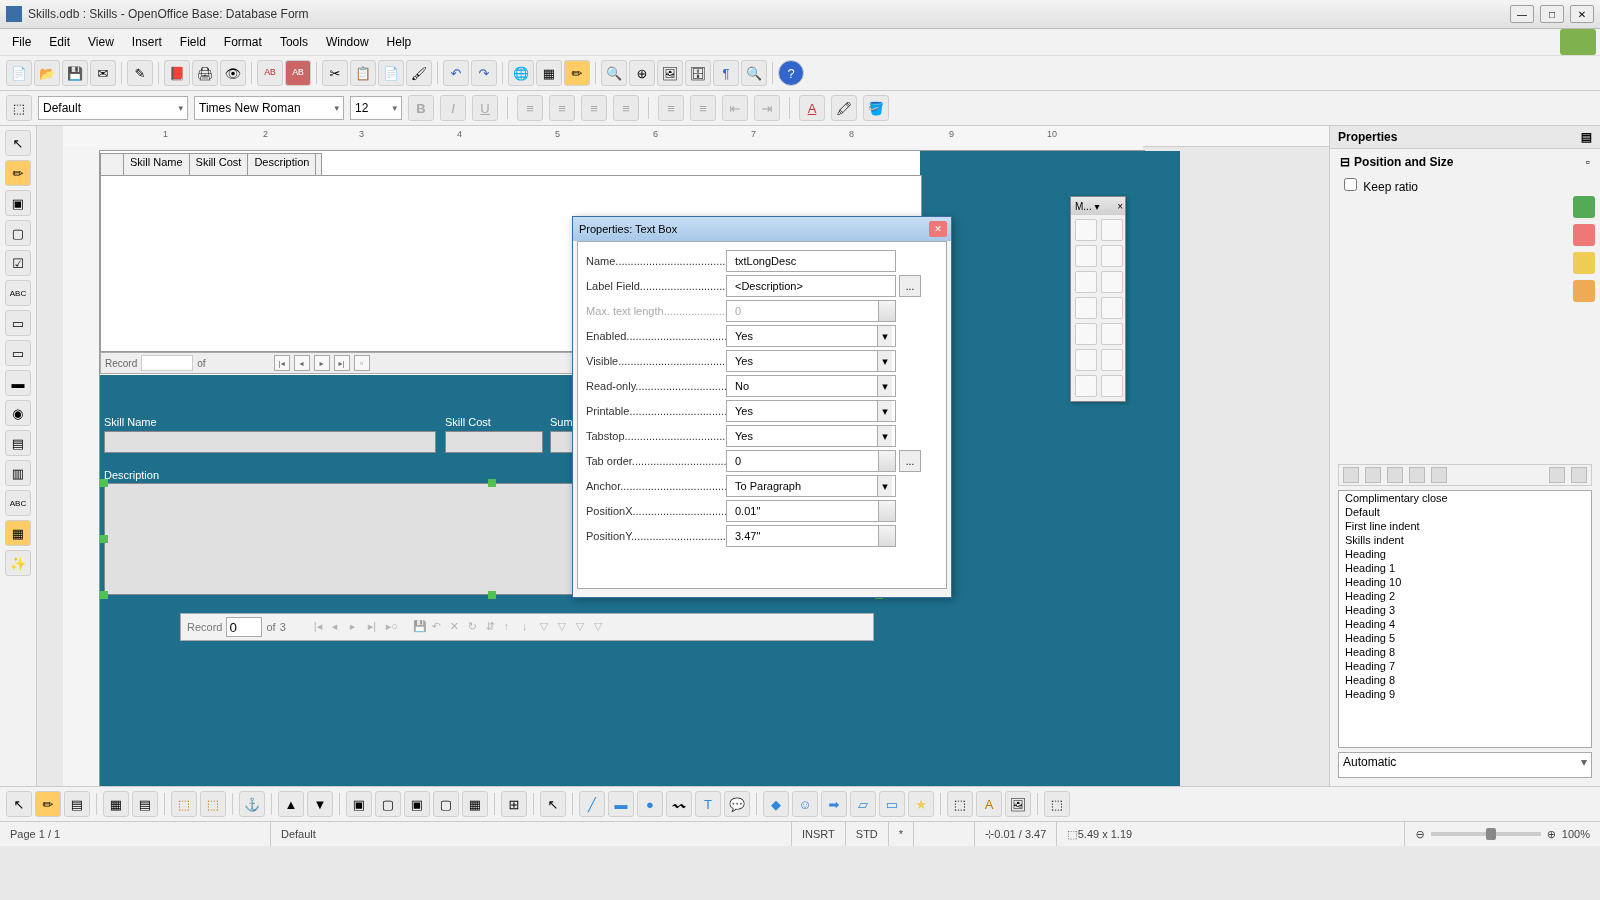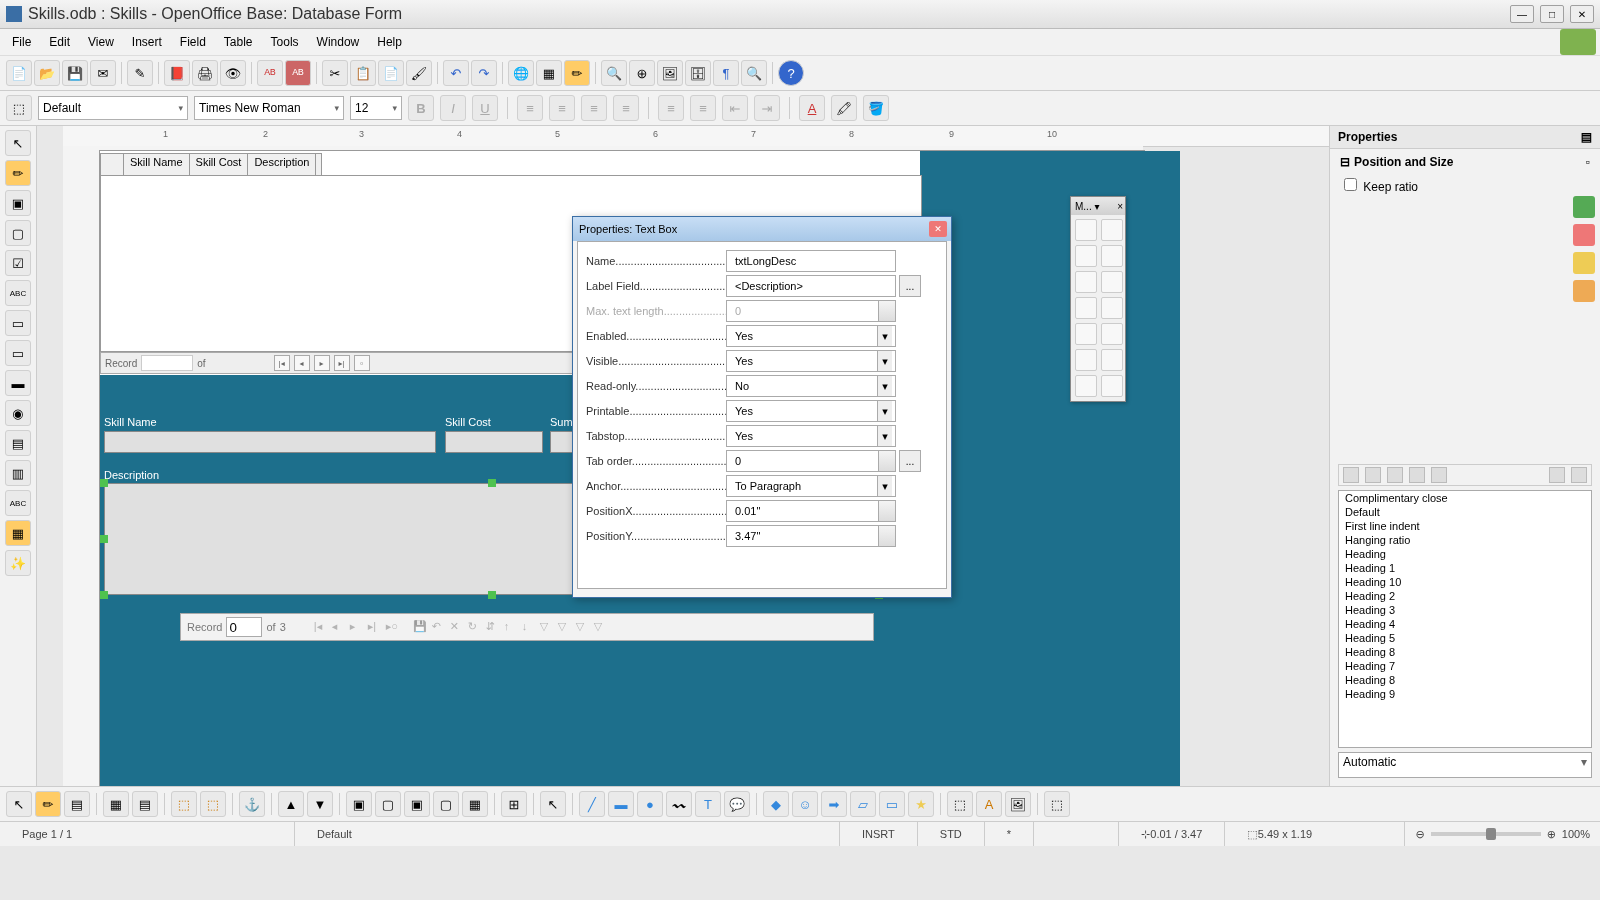--- a/index.html
+++ b/index.html
@@ -1,18 +1,18 @@
 <!DOCTYPE html>
 <html><head>
 <meta charset="utf-8">
 <style>
 html,body{margin:0;padding:0;font-family:"Segoe UI",Tahoma,sans-serif;font-size:12px;width:1600px;height:900px;background:#e8e8e8;overflow:hidden}
 .titlebar{height:28px;background:linear-gradient(#f4f4f4,#e0e0e0);border-bottom:1px solid #bbb;display:flex;align-items:center;padding:0 6px;position:relative}
 .titlebar .app-icon{width:16px;height:16px;background:#3a6ea5;margin-right:6px}
-.titlebar .title{font-size:16px;color:#333}
+.titlebar .title{font-size:12px;color:#333}
 .titlebar .winbtns{position:absolute;right:6px;display:flex;gap:6px}
 .titlebar .winbtns span{width:22px;height:16px;border:1px solid #a0a0a0;background:#eee;display:flex;align-items:center;justify-content:center;font-size:10px;border-radius:2px}
 .menubar{height:26px;background:#f2f2f2;display:flex;align-items:center;padding:0 4px;gap:2px}
 .menubar span{padding:3px 8px;cursor:default}
 .menubar .export{margin-left:auto;width:20px;height:20px;background:#7fb24f;border-radius:3px}
 .toolbar{height:34px;background:#f2f2f2;border-top:1px solid #ddd;border-bottom:1px solid #ccc;display:flex;align-items:center;padding:0 6px;gap:2px}
 .tb-btn{width:24px;height:24px;background:#eaeaea;border:1px solid #d0d0d0;border-radius:3px;display:flex;align-items:center;justify-content:center;font-size:13px}
 .tb-sep{width:1px;height:22px;background:#ccc;margin:0 3px}
 .toolbar2{height:34px;background:#f2f2f2;border-bottom:1px solid #ccc;display:flex;align-items:center;padding:0 6px;gap:6px}
 .combo{height:22px;border:1px solid #b0b0b0;background:#fff;display:flex;align-items:center;padding:0 4px;position:relative}
@@ -71,21 +71,21 @@
 .prop-row .pinput.sp::after{content:"";position:absolute;right:0;width:16px;height:100%;border-left:1px solid #aaa;background:linear-gradient(#f4f4f4,#ddd)}
 .prop-row .pinput.disabled{color:#aaa}
 .prop-row .morebtn{width:20px;height:20px;border:1px solid #aaa;background:#eee;margin-left:3px;display:flex;align-items:center;justify-content:center;font-size:10px}
 .more-palette{position:absolute;left:1070px;top:196px;width:54px;background:#f0f0f0;border:1px solid #888;z-index:15;box-shadow:1px 1px 4px rgba(0,0,0,0.3)}
 .more-palette .mp-title{height:18px;background:linear-gradient(#e8e8e8,#d0d0d0);font-size:10px;padding:0 4px;display:flex;align-items:center;position:relative}
 .more-palette .mp-title::after{content:"×";position:absolute;right:2px}
 .more-palette .mp-body{padding:4px;display:grid;grid-template-columns:1fr 1fr;gap:4px}
 .more-palette .mp-body span{width:20px;height:20px;border:1px solid #ccc;background:#f8f8f8;border-radius:2px}
 .bottom-toolbar{height:34px;background:#f2f2f2;border-top:1px solid #ccc;display:flex;align-items:center;padding:0 6px;gap:3px}
 .statusbar{height:24px;background:#f2f2f2;border-top:1px solid #ccc;display:flex;align-items:center;font-size:11px;color:#444}
-.statusbar .cell{padding:0 22px;border-right:1px solid #ccc;height:100%;display:flex;align-items:center}
+.statusbar .cell{padding:0 10px;border-right:1px solid #ccc;height:100%;display:flex;align-items:center}
 .statusbar .spacer{flex:1}
 .zoom{display:flex;align-items:center;gap:6px;padding:0 10px}
 .zoom .slider{width:110px;height:4px;background:#ccc;position:relative}
 .zoom .slider::after{content:"";position:absolute;left:50%;top:-4px;width:10px;height:12px;background:#888;border-radius:2px}
 .mini-toolbar{height:20px;background:#f2f2f2;border:1px solid #ccc;margin:2px 8px;display:flex;align-items:center;gap:6px;padding:0 4px}
 .mini-toolbar span{width:14px;height:14px;background:#ddd;border:1px solid #bbb}
 </style>
 </head>
 <body>
 
@@ -98,21 +98,21 @@
     <span>✕</span>
   </div>
 </div>
 
 <div class="menubar">
   <span>File</span>
   <span>Edit</span>
   <span>View</span>
   <span>Insert</span>
   <span>Field</span>
-  <span>Table</span>
+  <span>Format</span>
   <span>Tools</span>
   <span>Window</span>
   <span>Help</span>
   <span class="export"></span>
 </div>
 
 <div class="toolbar">
   <span class="tb-btn">📄</span>
   <span class="tb-btn">📂</span>
   <span class="tb-btn">💾</span>
@@ -311,21 +311,21 @@
         <span></span>
         <span></span>
         <span></span>
       <span style="margin-left:auto"></span>
         <span></span>
     </div>
     <div class="style-list" id="style-list">
         <div>Complimentary close</div>
         <div>Default</div>
         <div>First line indent</div>
-        <div>Hanging ratio</div>
+        <div>Skills indent</div>
         <div>Heading</div>
         <div>Heading 1</div>
         <div>Heading 10</div>
         <div>Heading 2</div>
         <div>Heading 3</div>
         <div>Heading 4</div>
         <div>Heading 5</div>
         <div>Heading 8</div>
         <div>Heading 7</div>
         <div>Heading 8</div>

